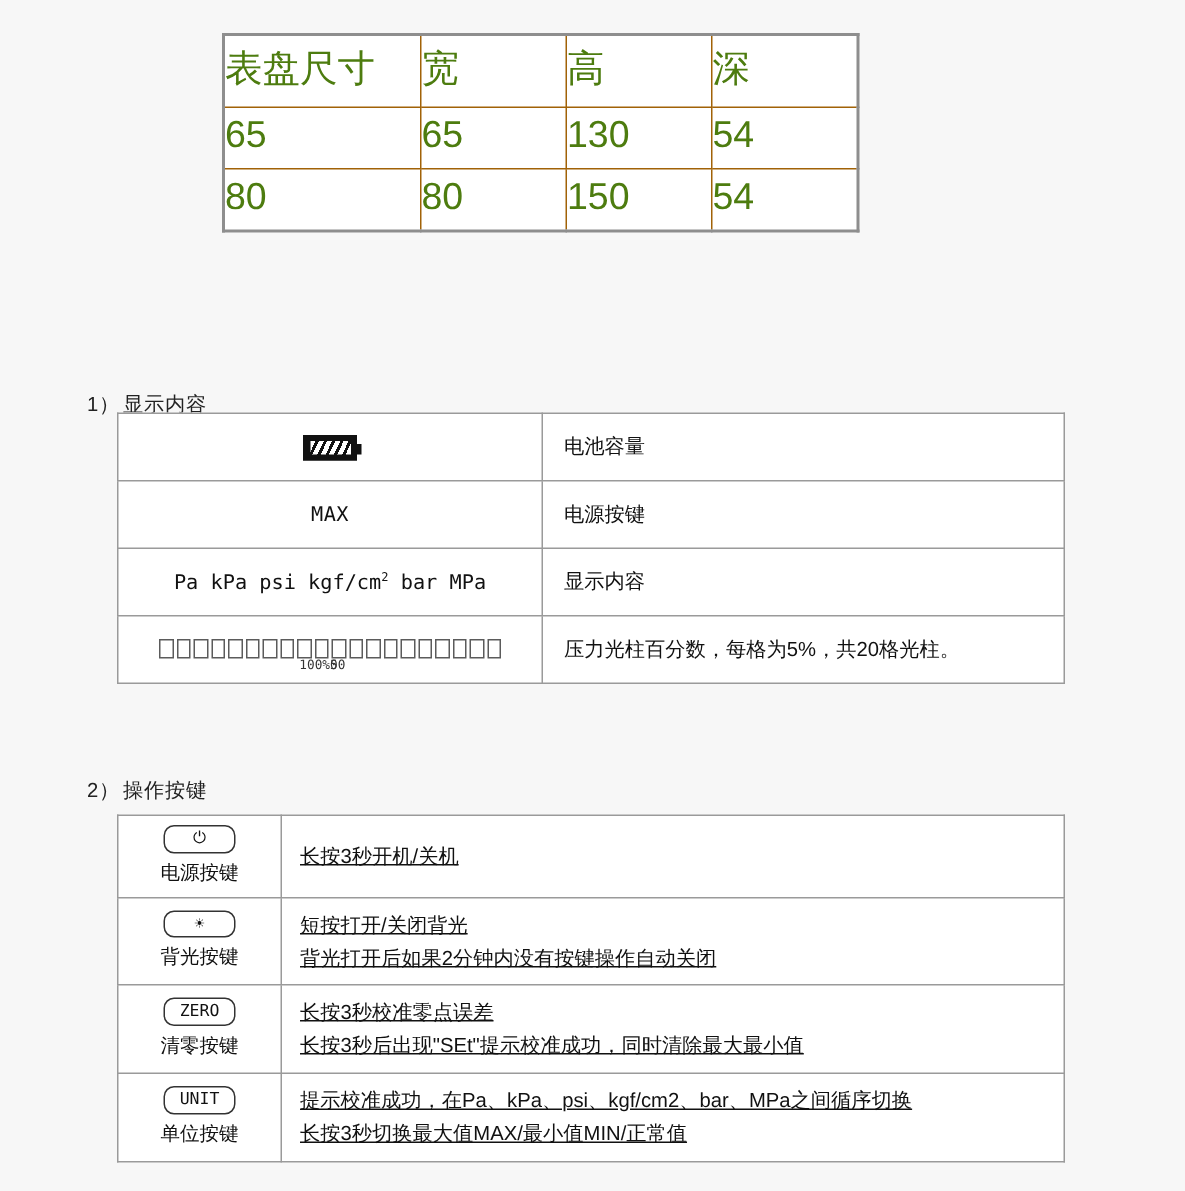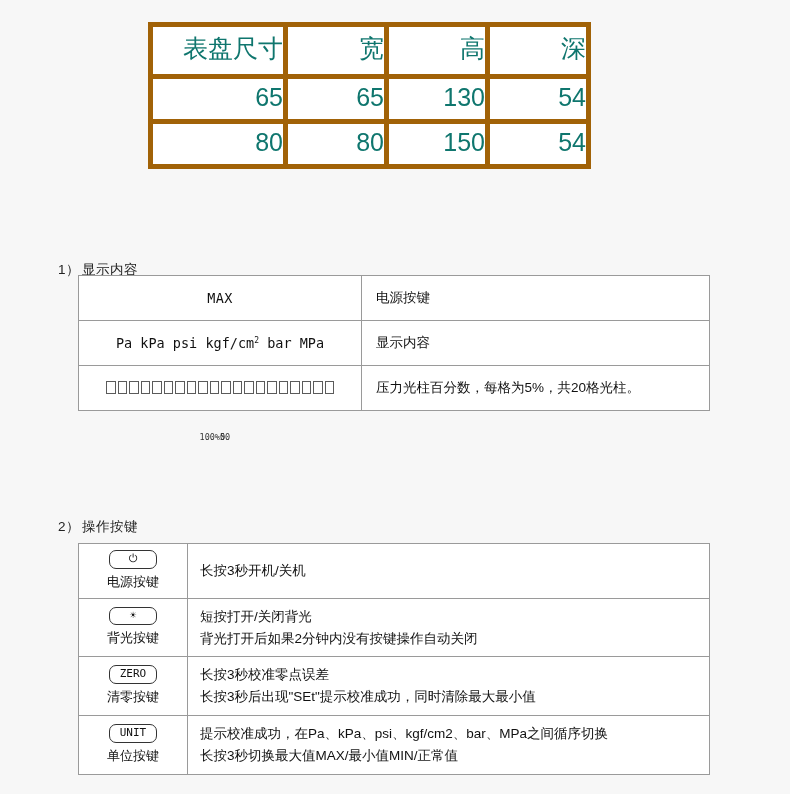--- a/index.html
+++ b/index.html
@@ -21,26 +21,26 @@
     position: absolute;
     left: 148px;
     top: 22px;
   }
   table.dim {
     border-collapse: collapse;
     background: #ffffff;
     border: 2px solid #8e8e8e;
   }
   table.dim td {
-    border: 5px solid #a16207;
-    text-align: right;
+    border: 1px solid #a16207;
+    text-align: left;
     font-size: 25px;
     font-weight: 400;
     padding: 4px 0 7px 0;
-    color: #0f766e;
+    color: #4d7c0f;
   }
   table.dim td.c0 { width: 130px; }
   table.dim td.c1 { width: 96px; }
   table.dim td.c2 { width: 96px; }
   table.dim td.c3 { width: 96px; }
   table.dim tr.head td {
     font-size: 25px;
     padding: 5px 0 9px 0;
   }
 
@@ -140,21 +140,21 @@
     background: #fff;
   }
   .bargraph .scale {
     position: relative;
     height: 12px;
     font-size: 8.5px;
     color: #333;
     font-family: "DejaVu Sans Mono", monospace;
     margin-top: 1px;
   }
-  .bargraph .scale span { position: absolute; top: 0; margin-top: 38px; }
+  .bargraph .scale span { position: absolute; top: 0; }
   .bargraph .s0 { left: 0; }
   .bargraph .s50 { left: 43%; }
   .bargraph .s100 { right: 0; }
 
   
   .keys-wrap {
     position: absolute;
     left: 78px;
     top: 543px;
   }
@@ -190,21 +190,21 @@
     font-family: "DejaVu Sans Mono", monospace;
     line-height: 1.25;
     color: #111;
   }
   .btn-caption {
     display: block;
     margin-top: 4px;
     font-size: 13px;
     color: #111;
   }
-  .desc .line { display: block; }
+  .desc .line { display: block; text-decoration: underline; }
 </style>
 </head>
 <body>
 
 <div class="dim-wrap">
   <table class="dim">
     <tbody>
         <tr class="head">
       <td class="c0">表盘尺寸</td>
       <td class="c1">宽</td>
@@ -227,20 +227,26 @@
     </table>
 </div>
 
 <div class="sec-label" id="sec1">
   <span class="num">1）</span><span>显示内容</span>
 </div>
 
 <div class="disp-wrap">
   <table class="disp">
     <tbody>
+        <tr>
+      <td class="left">
+        <span class="battery"><span class="bars"></span></span>
+      </td>
+      <td class="right">电池容量</td>
+    </tr>
     <tr>
       <td class="left mono">MAX</td>
       <td class="right">电源按键</td>
     </tr>
     <tr>
       <td class="left unit-row">
         <span>Pa</span>
         <span>kPa</span>
         <span>psi</span>
         <span>kgf/cm</span><sup>2</sup>

